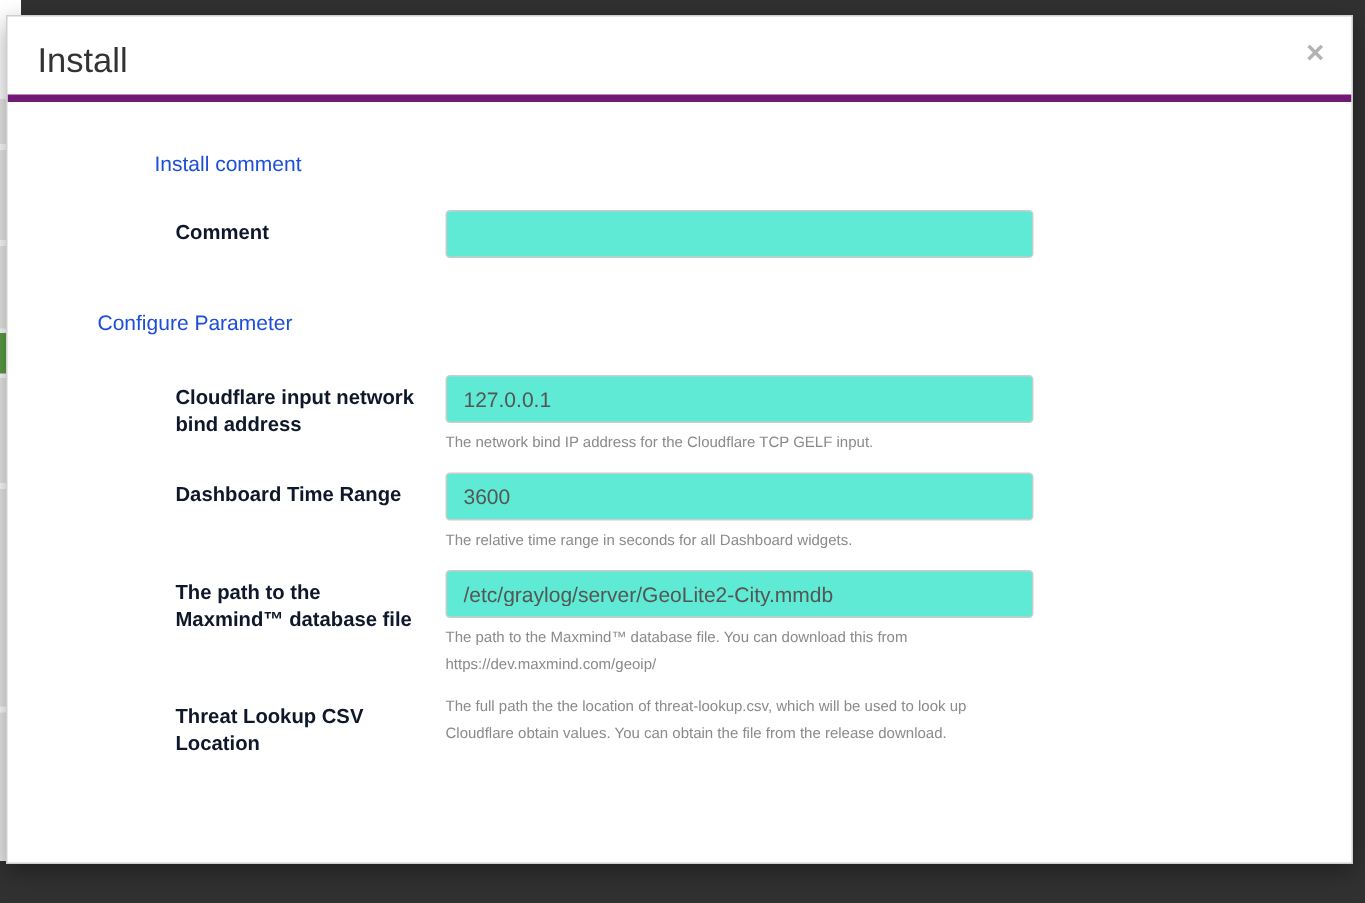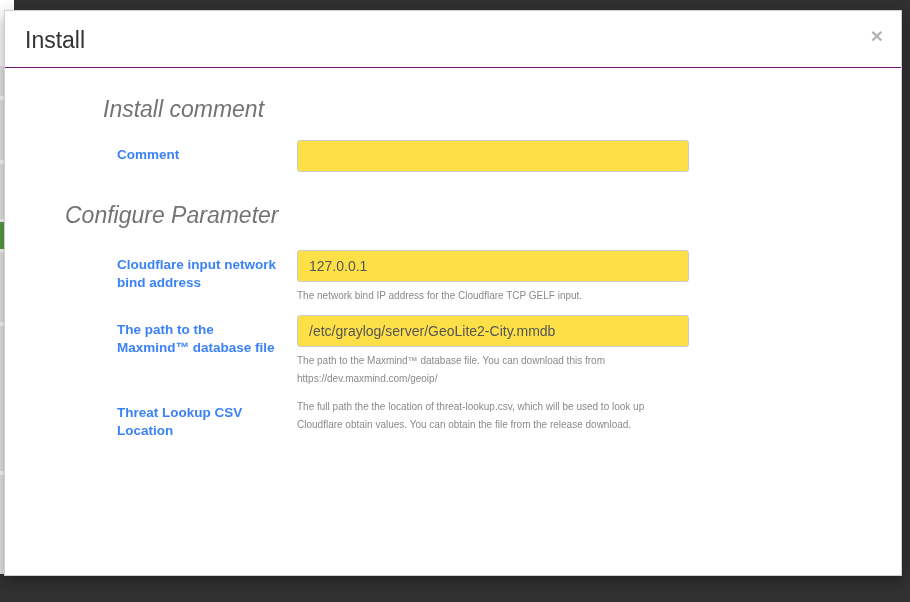--- a/index.html
+++ b/index.html
@@ -85,21 +85,21 @@
     width: 896px;
     height: 564px;
     background: #ffffff;
     border: 1px solid #cfcfcf;
     box-shadow: 0 5px 15px rgba(0,0,0,0.35);
     overflow: hidden;
   }
   .modal-header {
     position: relative;
     height: 57px;
-    border-bottom: 1px solid #701a75;
+    border-bottom: 5px solid #701a75;
     box-sizing: border-box;
     padding: 0 20px;
   }
   .modal-title {
     position: absolute;
     left: 20px;
     top: 14px;
     font-size: 23px;
     font-weight: 400;
     color: #333333;
@@ -121,63 +121,62 @@
   }
 
   .modal-body {
     padding: 18px 20px 20px 20px;
     height: 505px;
     box-sizing: border-box;
     overflow: hidden;
   }
 
   .section-title {
-    font-size: 23px;
+    font-size: 14px;
     font-weight: 400;
-    color: #737373;
+    color: #1d4ed8;
     margin: 10px 0 18px 78px;
     line-height: 26px;
-    font-style: italic;
   }
   .section-title.second {
     margin-top: 28px;
     margin-bottom: 22px;
     margin-left: 40px;
   }
 
   .form-row {
     position: relative;
     margin-bottom: 4px;
     min-height: 34px;
   }
   .form-label {
     position: absolute;
     left: 92px;
     top: 6px;
     width: 165px;
     font-weight: bold;
     font-size: 13.5px;
-    color: #3b82f6;
+    color: #0f172a;
     line-height: 18px;
   }
   .form-control-wrap {
     margin-left: 272px;
     width: 392px;
   }
   .form-input {
     width: 100%;
     height: 32px;
     box-sizing: border-box;
     border: 1px solid #cccccc;
     border-radius: 3px;
     padding: 4px 11px;
     font-size: 14px;
     color: #555555;
     font-family: "Liberation Sans", sans-serif;
-    background: #fde047;
+    background: #5eead4;
     outline: none;
   }
   .help-text {
     color: #8a8a8a;
     font-size: 10px;
     line-height: 18px;
     margin-top: 5px;
     margin-bottom: 10px;
   }
 </style>
@@ -220,20 +219,27 @@
     <div class="section-title second">Configure Parameter</div>
 
     <div class="form-row">
       <div class="form-label">Cloudflare input network bind address</div>
       <div class="form-control-wrap">
         <input class="form-input" type="text" value="127.0.0.1" style="">
         <div class="help-text">The network bind IP address for the Cloudflare TCP GELF input.</div>
       </div>
     </div>
 
+    <div class="form-row">
+      <div class="form-label">Dashboard Time Range</div>
+      <div class="form-control-wrap">
+        <input class="form-input" type="text" value="3600" style="">
+        <div class="help-text">The relative time range in seconds for all Dashboard widgets.</div>
+      </div>
+    </div>
 
     <div class="form-row">
       <div class="form-label">The path to the Maxmind™ database file</div>
       <div class="form-control-wrap">
         <input class="form-input" type="text" value="/etc/graylog/server/GeoLite2-City.mmdb" style="">
         <div class="help-text">The path to the Maxmind™ database file. You can download this from https://dev.maxmind.com/geoip/</div>
       </div>
     </div>
 
     <div class="form-row">

